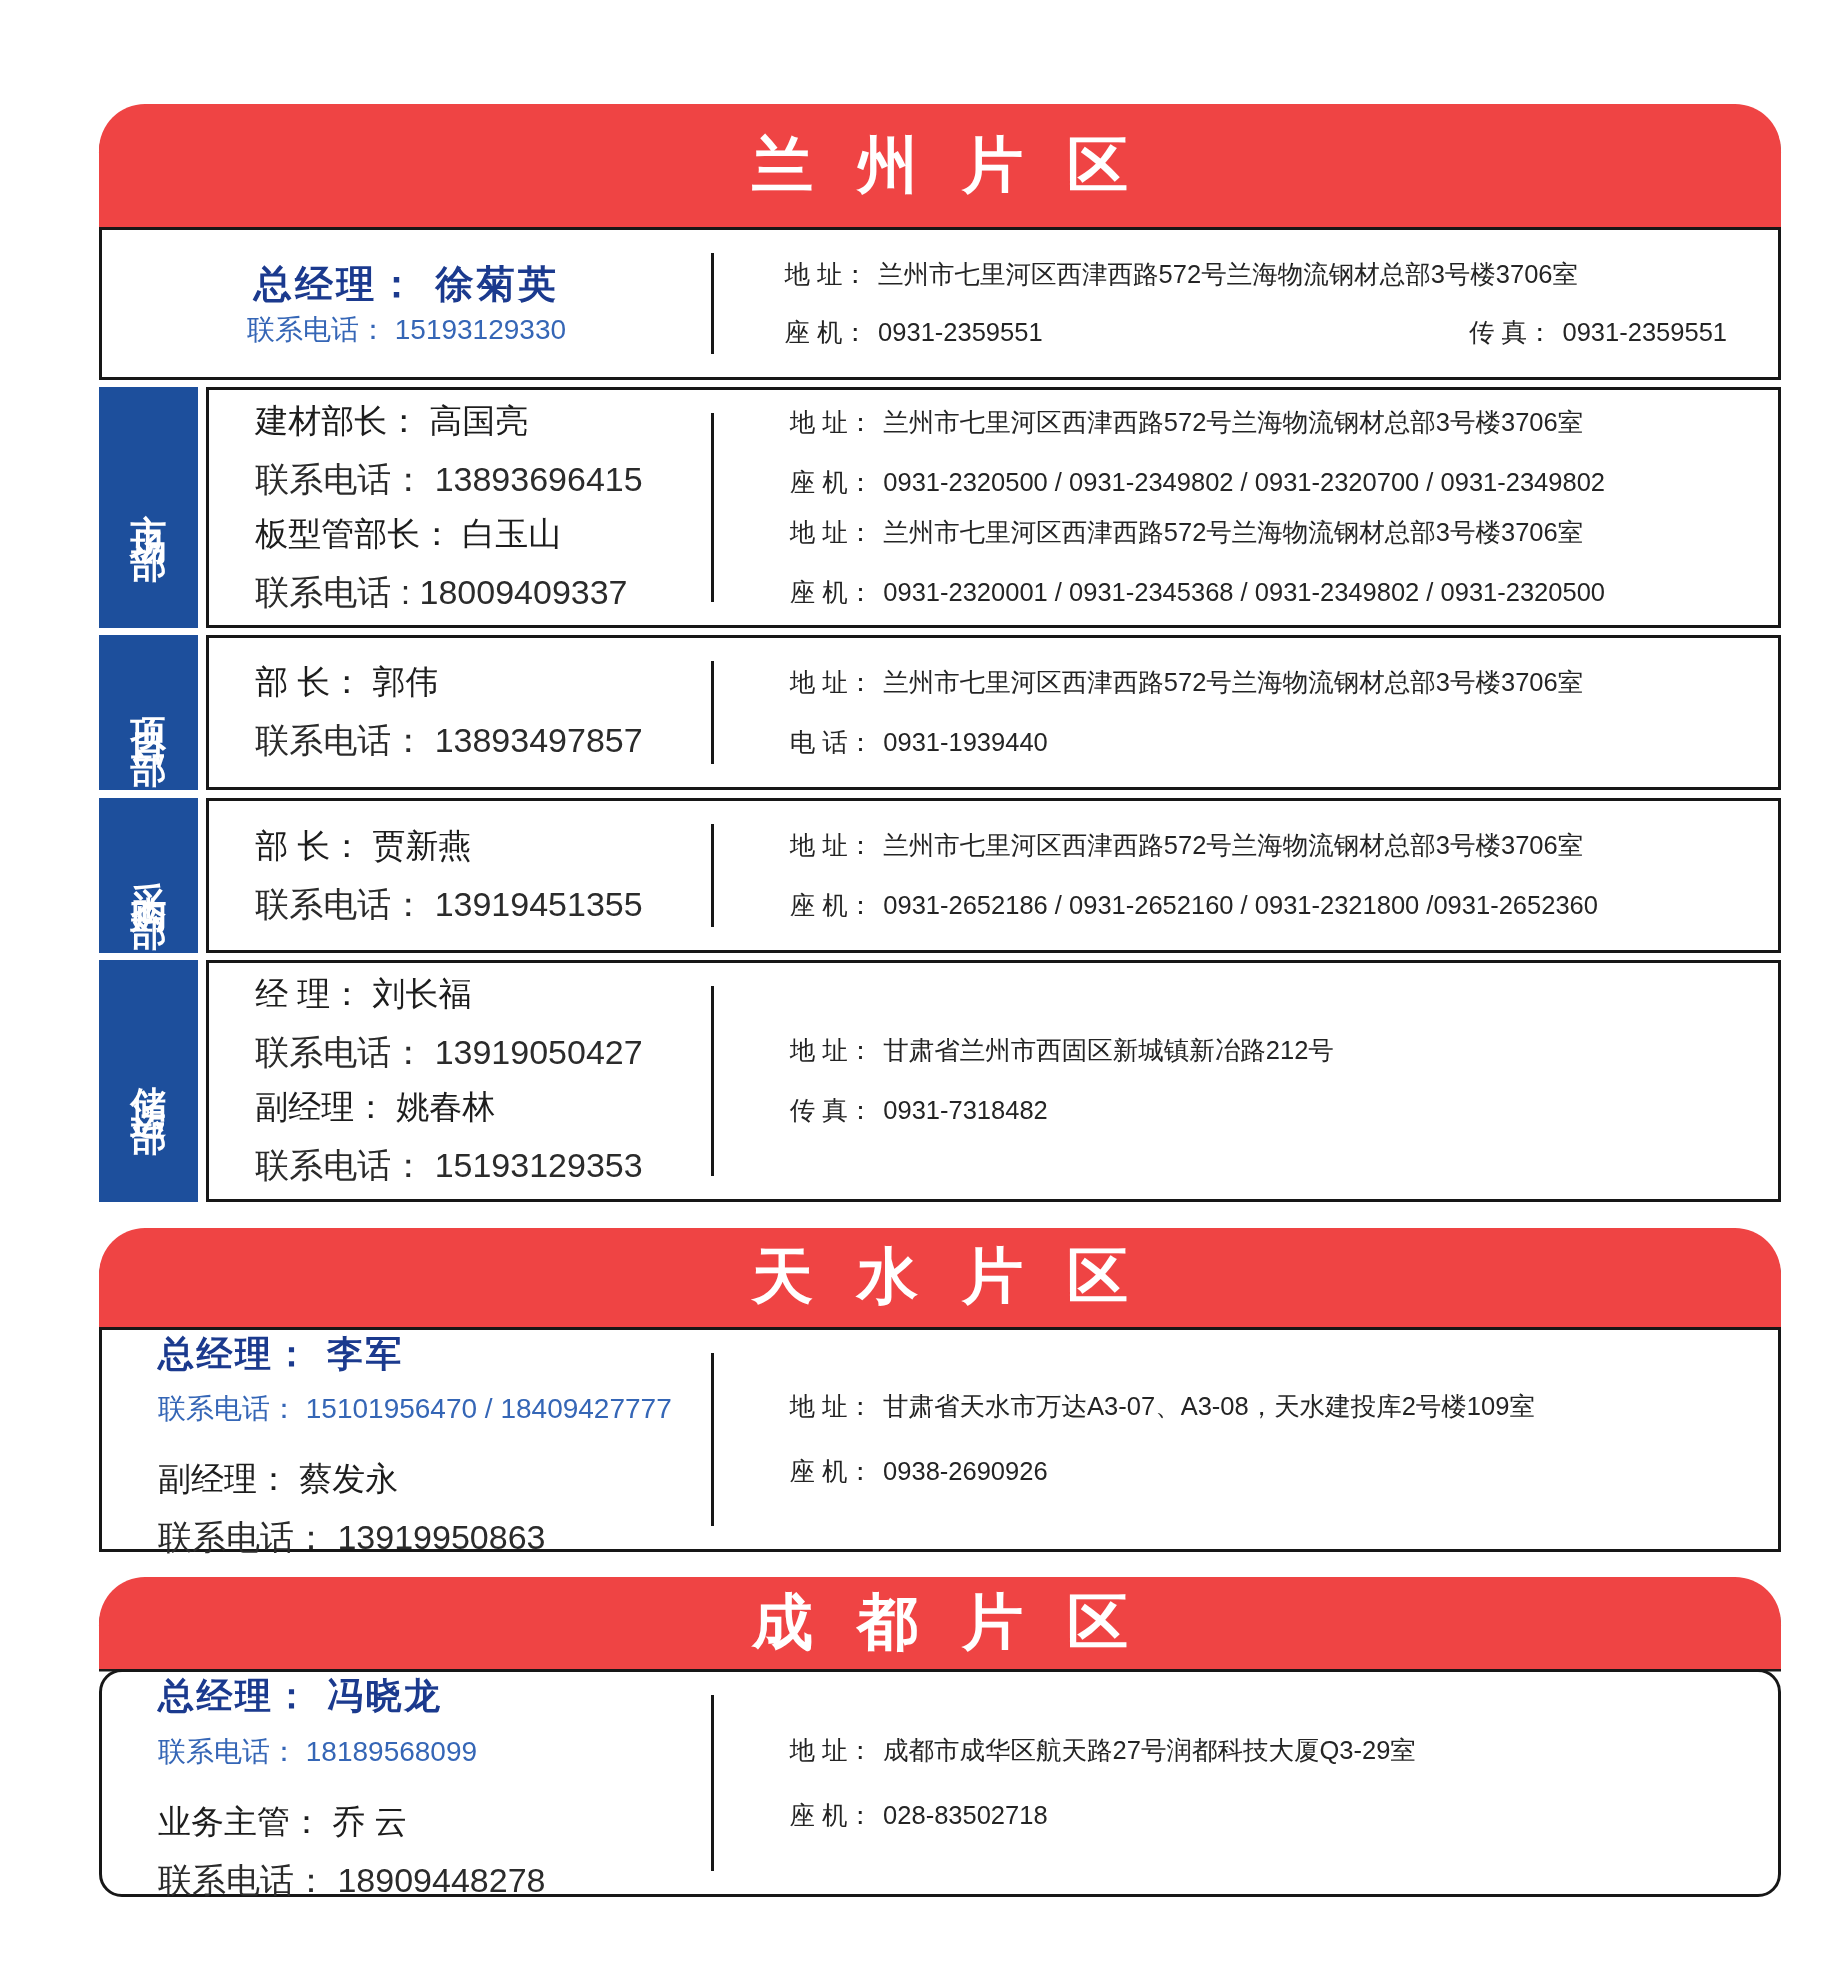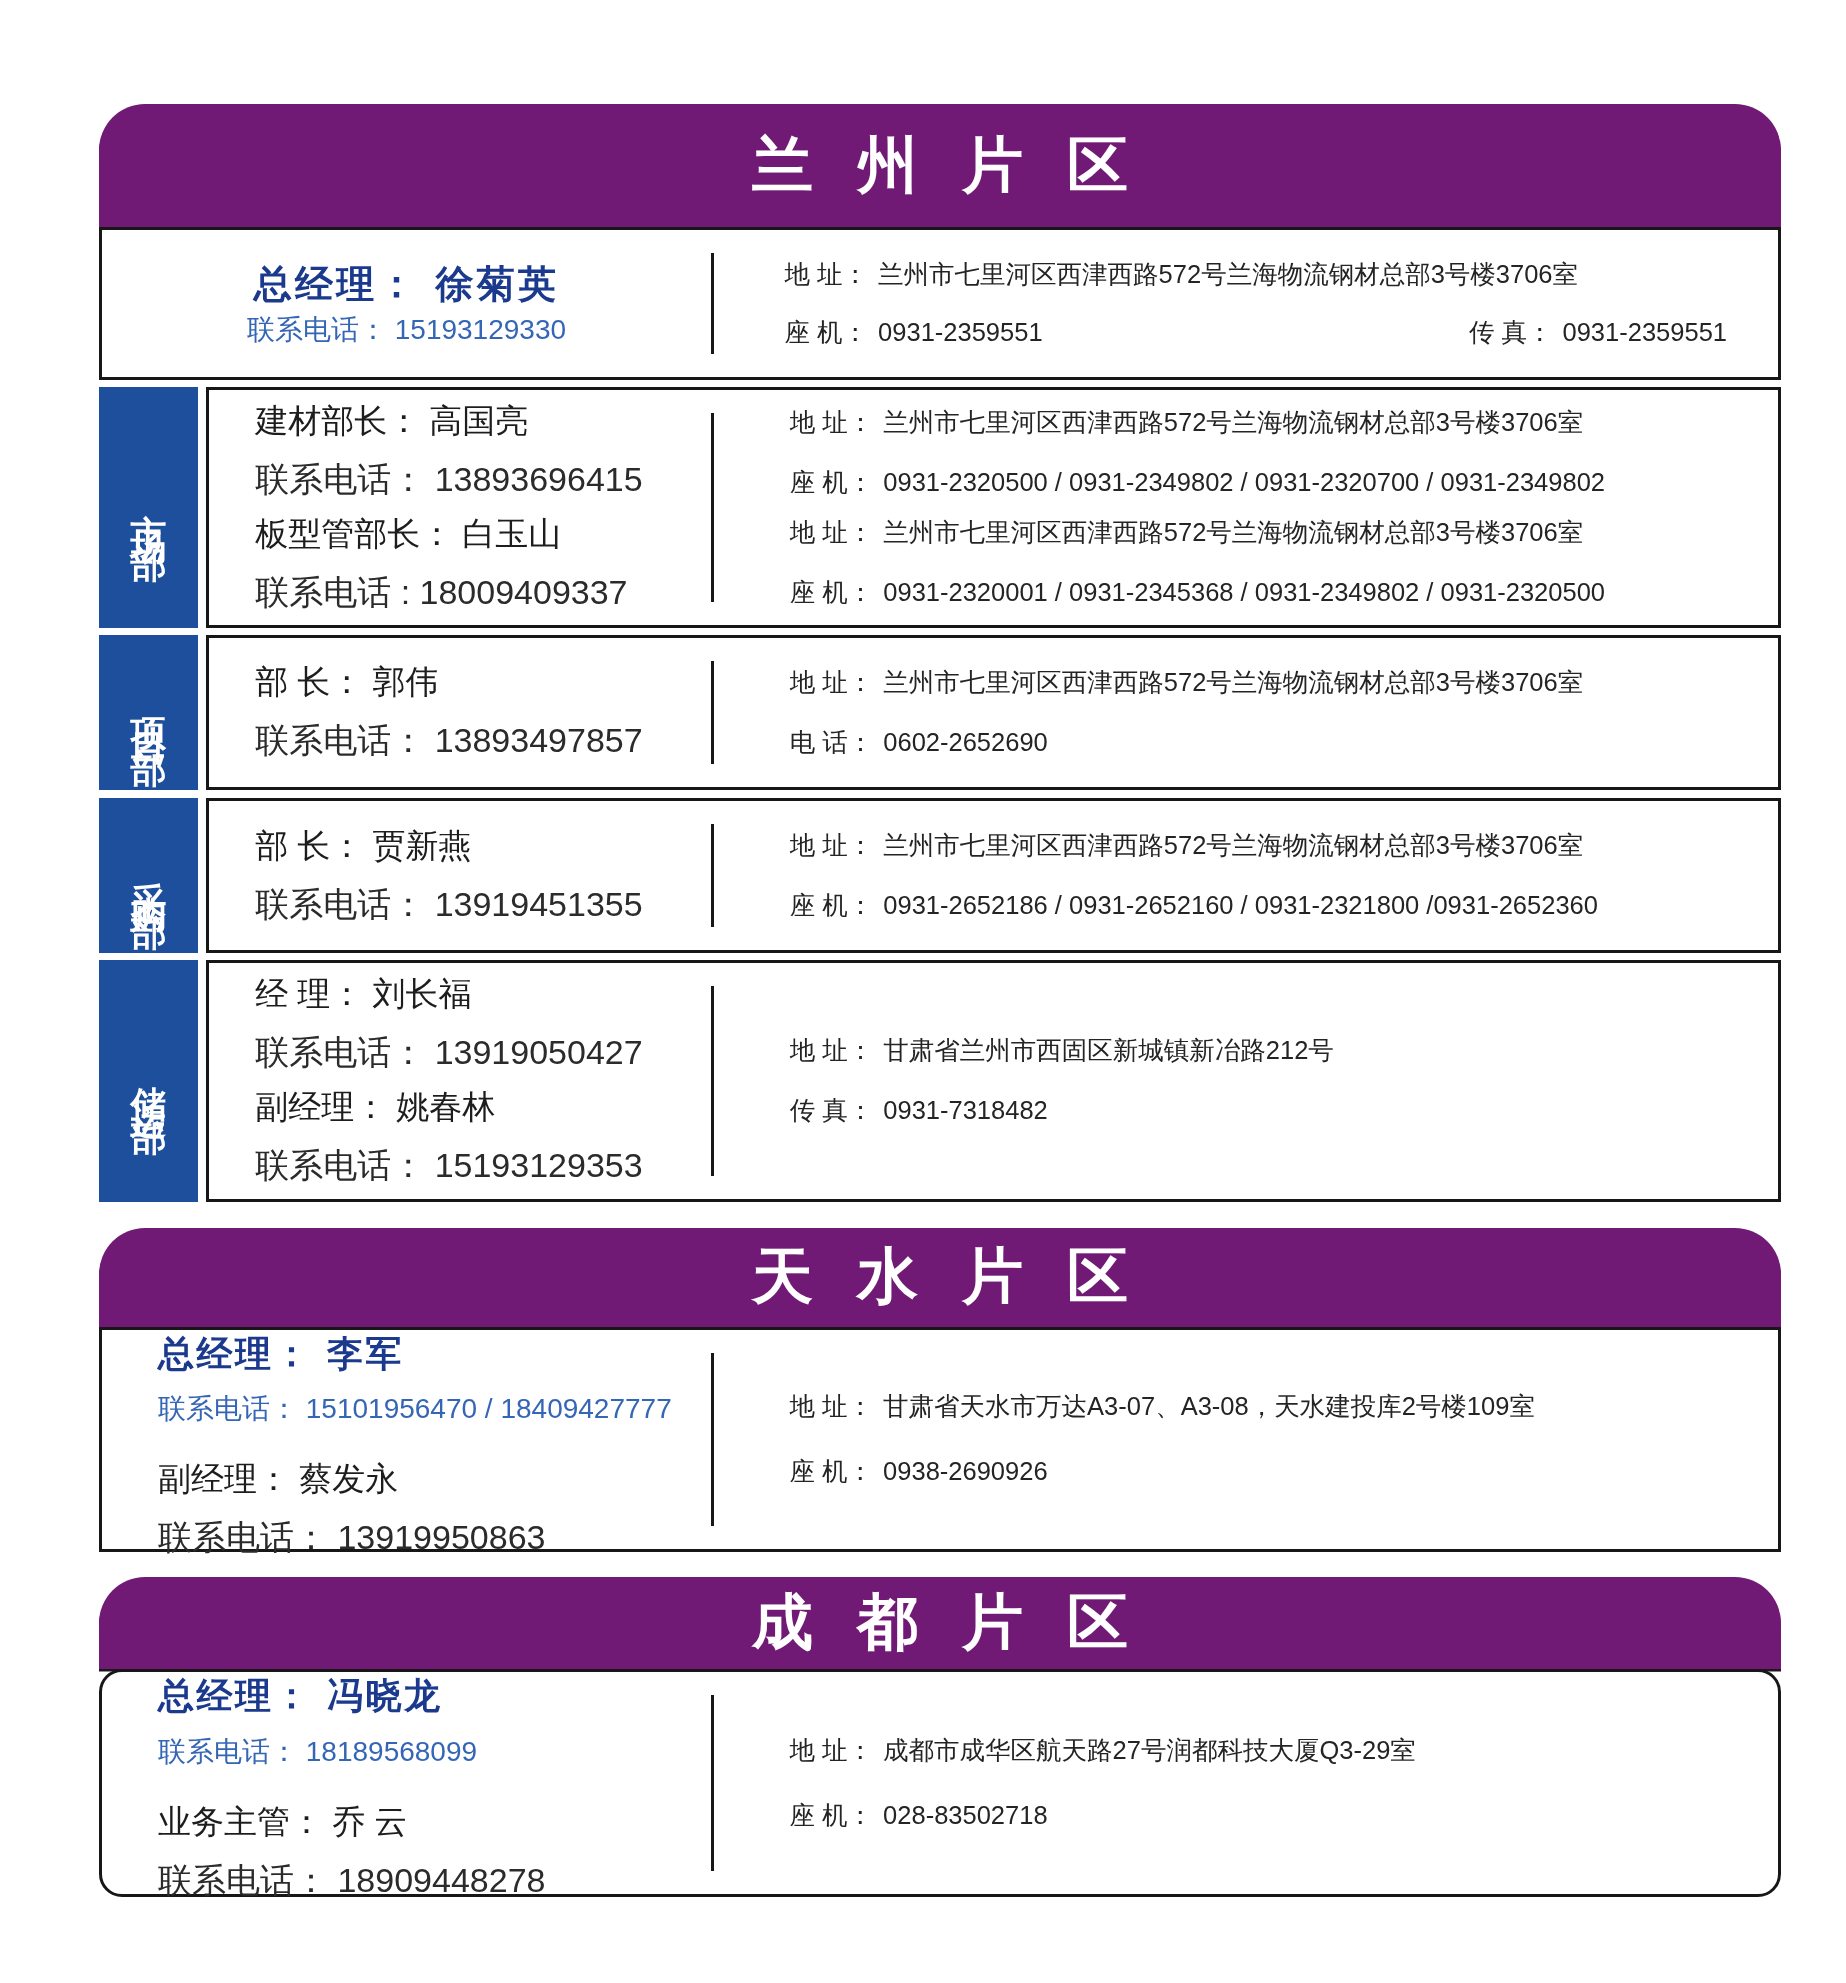--- a/index.html
+++ b/index.html
@@ -8,21 +8,21 @@
     font-family:"Liberation Sans","DejaVu Sans",sans-serif;
     color:#222;
     -webkit-font-smoothing:antialiased;
   }
   *{box-sizing:border-box;}
   .page{position:relative;width:1846px;height:1984px;overflow:hidden;}
   .col{margin-left:99px;width:1682px;}
 
   
   .banner{
-    background:#701a75;
+    background:#ef4444;
     border-radius:46px 46px 0 0;
     display:flex;align-items:center;justify-content:center;
     box-shadow:0 2.5px 0 #1a1a1a;
   }
   .banner-title{
     color:#ffffff;font-weight:bold;font-size:61px;
     letter-spacing:44px;margin-right:-44px;
     white-space:nowrap;
   }
   .banner.lz{margin-top:104px;height:123px;}
@@ -188,21 +188,21 @@
       </div>
       <div class="vdiv"></div>
       <div class="dept-right">
         <div class="addr-block">
           <div class="row">
             <span class="lbl">地 址：</span>
             <span>兰州市七里河区西津西路572号兰海物流钢材总部3号楼3706室</span>
           </div>
           <div class="row">
             <span class="lbl">电 话：</span>
-            <span>0602-2652690</span>
+            <span>0931-1939440</span>
           </div>
         </div>
       </div>
     </div>
   </div>
 
   <div class="dept-row r3 col">
     <div class="dept-label">
       <span>采购部</span>
     </div>

